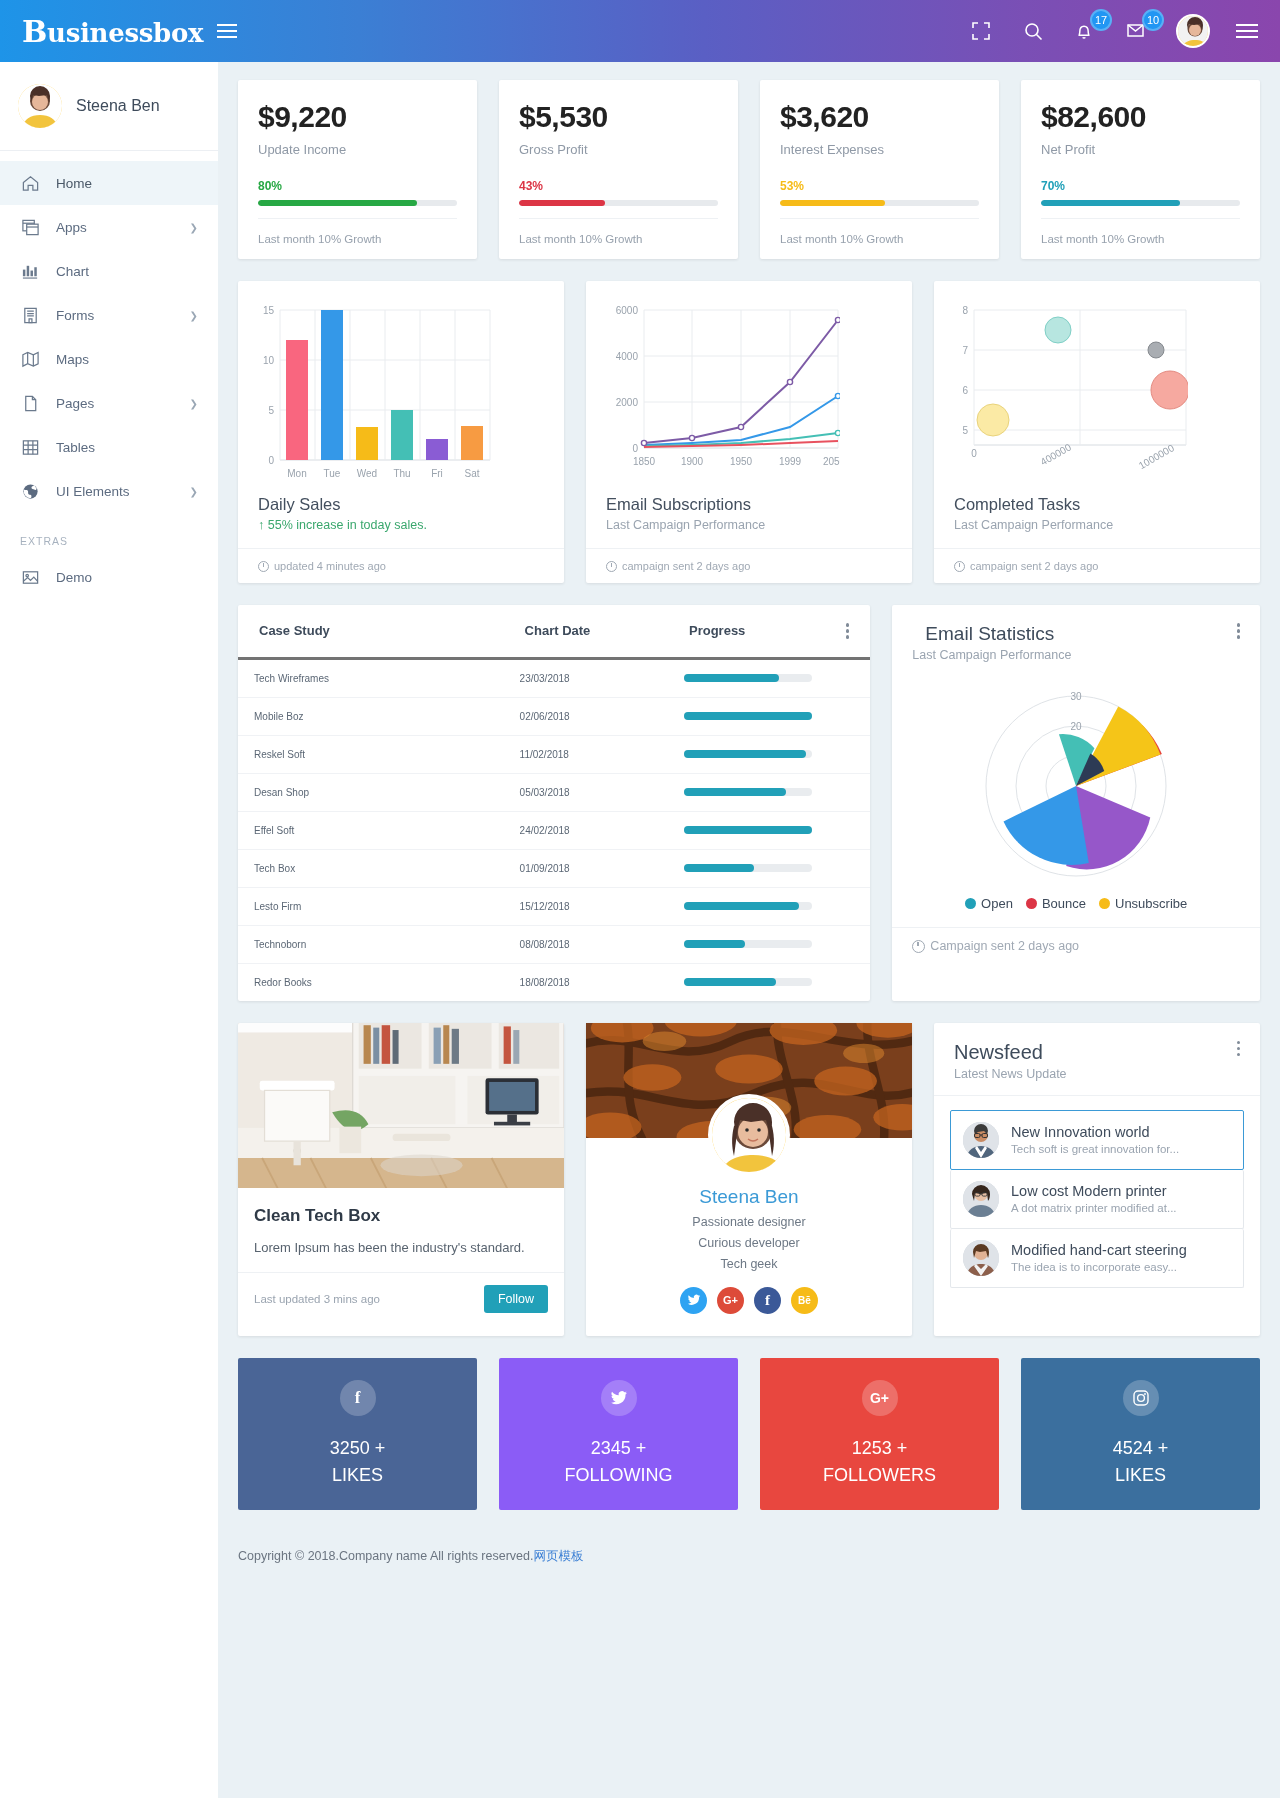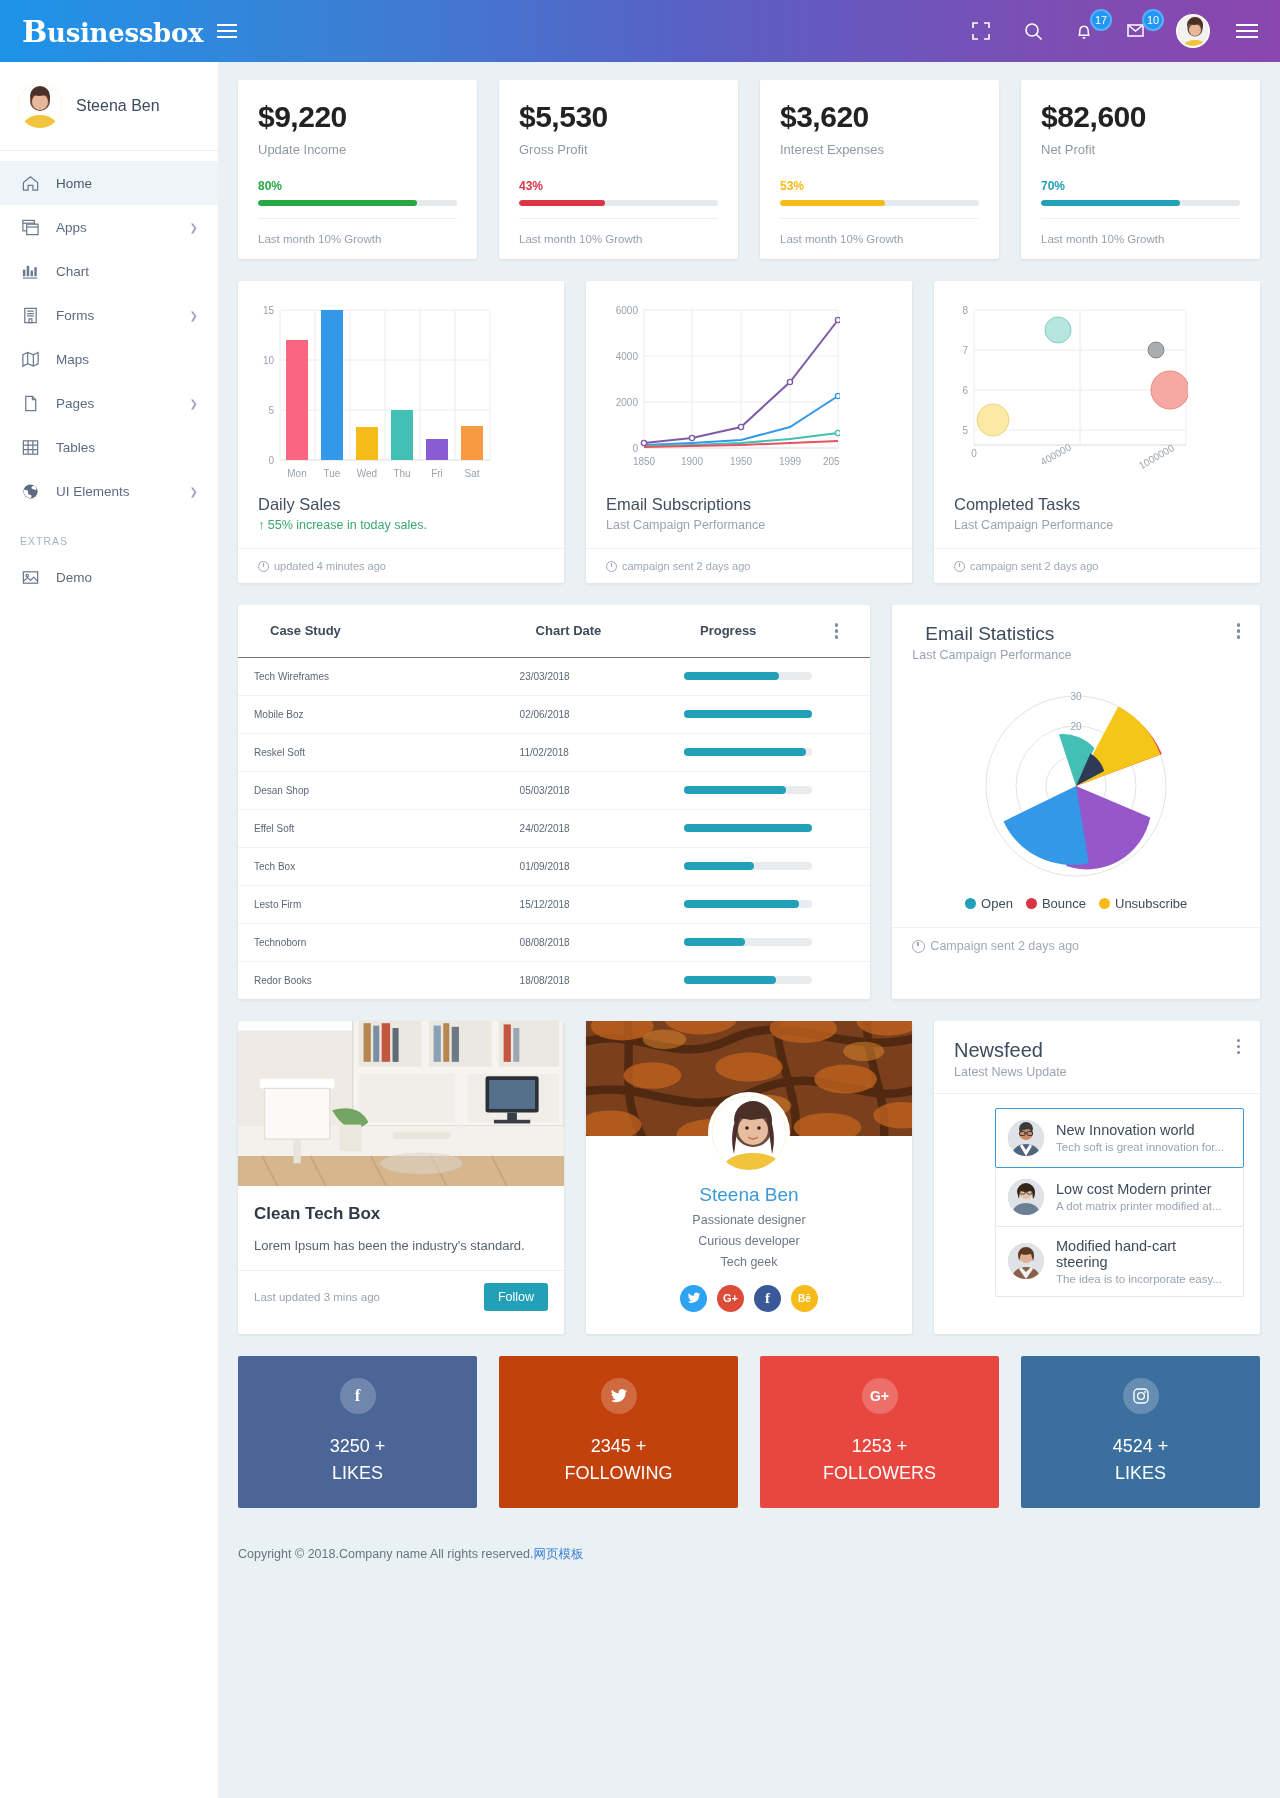--- a/index.html
+++ b/index.html
@@ -113,21 +113,21 @@
   svg.plot { display: block; }
   .tick { font-size: 10px; fill: #9aa3ad; font-family: "Liberation Sans", sans-serif; }
   .gridline { stroke: #e9ecef; stroke-width: 1; }
   .axisline { stroke: #d7dce1; stroke-width: 1; }
 
   
   .table-card { flex: 1.72; }
   table { width: 100%; border-collapse: collapse; }
   thead th {
     text-align: left; font-size: 13px; color: #3e4b5b; font-weight: bold;
-    padding: 18px 32px; border-bottom: 1px solid #737373;
+    padding: 18px 21px; border-bottom: 3px solid #737373;
   }
   tbody td {
     font-size: 10px; color: #5b6775; padding: 13px 16px;
     border-bottom: 1px solid #f0f2f5;
   }
   tbody tr:last-child td { border-bottom: none; }
   .prog-track { height: 8px; background: #e9ecef; border-radius: 4px; width: 128px; }
   .prog-fill { height: 100%; background: #21a0b8; border-radius: 4px; }
   .kebab { display: flex; flex-direction: column; gap: 2.5px; align-items: center; cursor: pointer; }
   .kebab i { width: 3.5px; height: 3.5px; background: #808b98; border-radius: 50%; display: block; }
@@ -176,21 +176,21 @@
 
   
   .news-card { flex: 1; display: flex; flex-direction: column; }
   .news-head { display: flex; justify-content: space-between; padding: 18px 20px 0; }
   .news-title { font-size: 20px; color: #3e4b5b; }
   .news-sub { font-size: 12.5px; color: #9aa4b0; padding: 3px 20px 14px; border-bottom: 1px solid #eef1f4; }
   .news-list { padding: 14px 16px 18px; }
   .news-item {
     display: flex; gap: 12px; align-items: center;
     border: 1px solid #e4e8ec; border-radius: 2px;
-    padding: 11px 12px; cursor: pointer; margin-left: 45px;
+    padding: 11px 12px; cursor: pointer;
   }
   .news-item:first-child { border-color: #3b9ad6; }
   .news-item + .news-item { border-top: none; }
   .news-avatar { width: 36px; height: 36px; border-radius: 50%; overflow: hidden; flex-shrink: 0; background: #cfd6dd; }
   .news-h { font-size: 14.5px; color: #3e4b5b; }
   .news-p { font-size: 11.5px; color: #9aa4b0; margin-top: 3px; }
 
   
   .tile {
     flex: 1; padding: 22px 0 24px; text-align: center; color: #fff; border-radius: 2px;
@@ -891,21 +891,21 @@
         </div>
       </div>
     </div>
 
     <div class="row">
       <div class="tile" style="background:#4a6596">
         <div class="tile-icon" style="font-family:'Liberation Serif',serif">f</div>
         <div class="tile-num">3250 +</div>
         <div class="tile-lbl">LIKES</div>
       </div>
-      <div class="tile" style="background:#c2410c">
+      <div class="tile" style="background:#8b5cf6">
         <div class="tile-icon">
           <svg width="18" height="18" viewBox="0 0 16 16" fill="#fff">
               <path d="M15 3.3a5.7 5.7 0 0 1-1.7.5 2.9 2.9 0 0 0 1.3-1.6 5.8 5.8 0 0 1-1.8.7 2.9 2.9 0 0 0-5 2.7A8.3 8.3 0 0 1 1.8 2.5a2.9 2.9 0 0 0 .9 3.9 2.9 2.9 0 0 1-1.3-.4 2.9 2.9 0 0 0 2.3 2.9 2.9 2.9 0 0 1-1.3 0 2.9 2.9 0 0 0 2.7 2A5.9 5.9 0 0 1 1 12.2a8.3 8.3 0 0 0 12.8-7.4A5.9 5.9 0 0 0 15 3.3z"></path>
             </svg>
         </div>
         <div class="tile-num">2345 +</div>
         <div class="tile-lbl">FOLLOWING</div>
       </div>
       <div class="tile" style="background:#e8473f">
         <div class="tile-icon" style="font-size:14px">G+</div>

